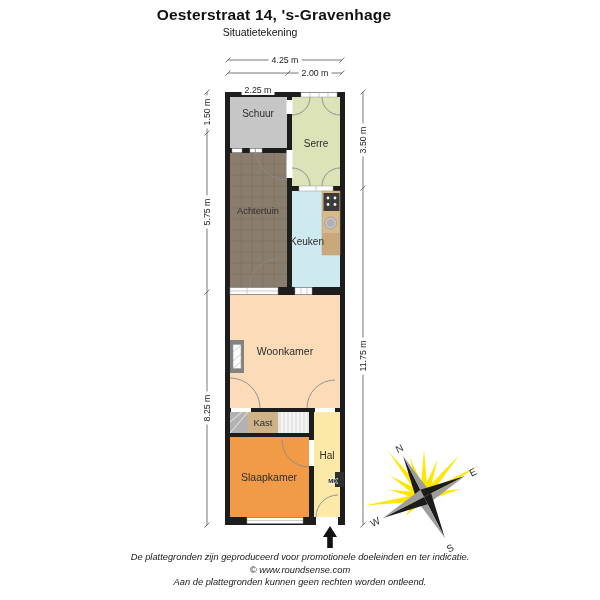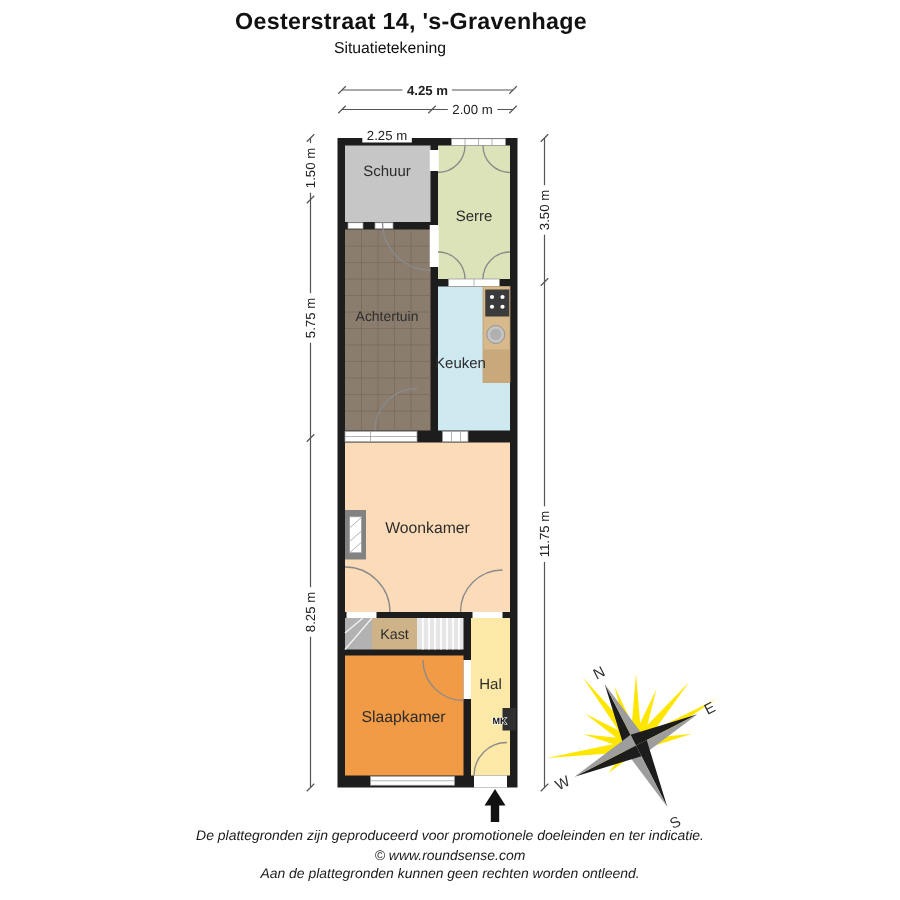--- a/index.html
+++ b/index.html
@@ -166,21 +166,21 @@
       <g fill="#333333" font-size="10" text-anchor="middle">
         <text x="0" y="-51">N</text>
         <text x="55" y="3.5">E</text>
         <text x="0" y="61">S</text>
         <text x="-55" y="3.5">W</text>
       </g>
     </g>
   </g>
 </svg>
 
-<div class="dim" style="left:285px;top:60px;font-weight:bold;">4.25 m</div>
+<div class="dim" style="left:285px;top:60px;">4.25 m</div>
 <div class="dim" style="left:258px;top:90px;">2.25 m</div>
 <div class="dim" style="left:315px;top:73px;text-align:center;">2.00 m</div>
 <div class="dim v" style="left:207px;top:112px;">1.50 m</div>
 <div class="dim v" style="left:207px;top:212px;">5.75 m</div>
 <div class="dim v" style="left:207px;top:408px;">8.25 m</div>
 <div class="dim v" style="left:363px;top:140px;">3.50 m</div>
 <div class="dim v" style="left:363px;top:356px;">11.75 m</div>
 
 <div class="footer">
   <div>De plattegronden zijn geproduceerd voor promotionele doeleinden en ter indicatie.</div>

